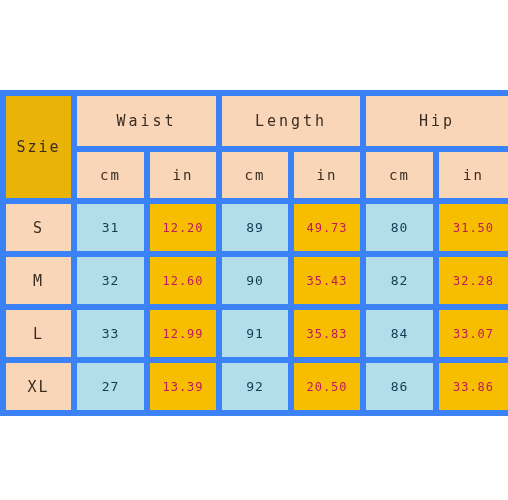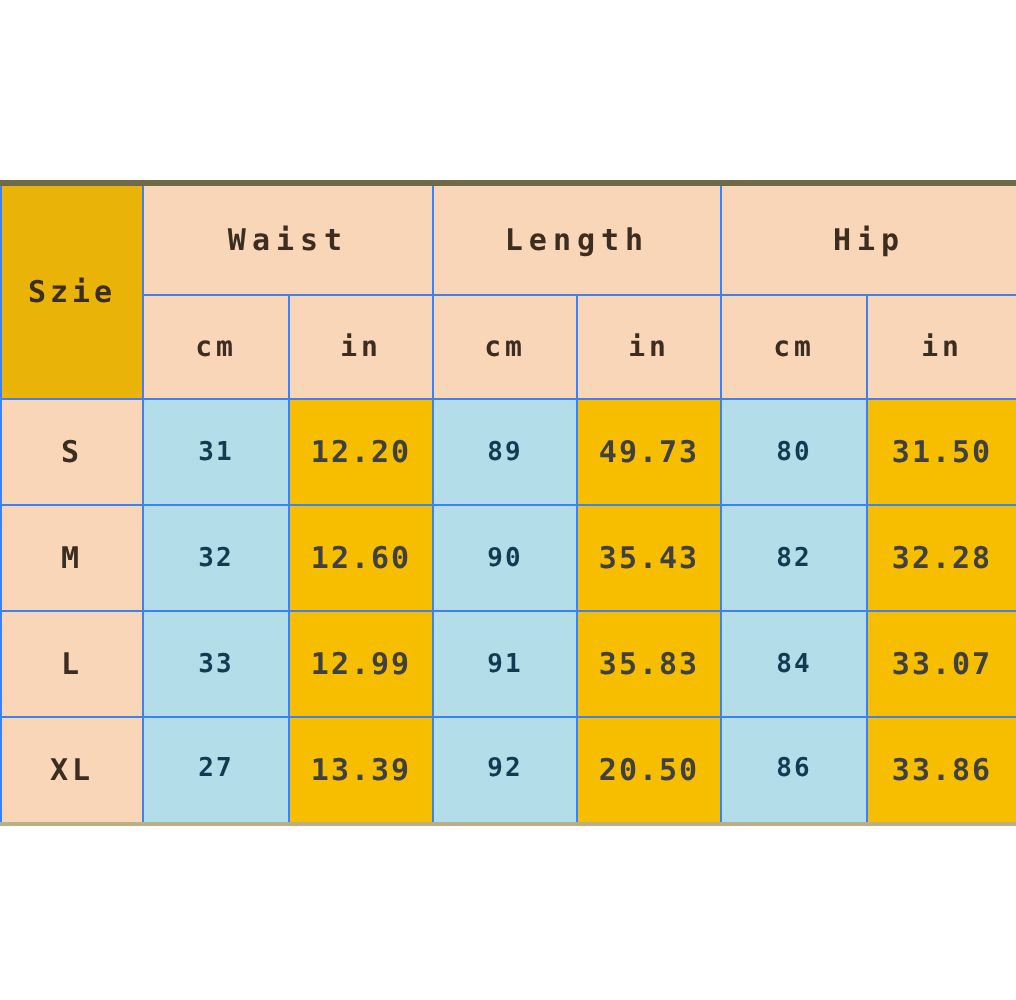--- a/index.html
+++ b/index.html
@@ -26,24 +26,24 @@
     border-collapse: collapse;
     width: 508px;
     height: 320px;
     table-layout: fixed;
     border-top: 3px solid #6e6a46;
     border-bottom: 2px solid #b9b089;
   }
 
   table.size-chart td,
   table.size-chart th {
-    border: 1px solid #3b82f6;
+    border: 6px solid #3b82f6;
     text-align: center;
     vertical-align: middle;
-    font-weight: bold;
+    font-weight: normal;
     padding: 0;
   }
 
   
   .hdr {
     background: #fad6b8;
     color: #3b2d20;
     font-size: 15px;
     letter-spacing: 2px;
   }
@@ -70,22 +70,22 @@
     letter-spacing: 2px;
   }
   .cell-cm {
     background: #b3dde8;
     color: #123b52;
     font-size: 13px;
     letter-spacing: 1px;
   }
   .cell-in {
     background: #f7be00;
-    color: #404040;
-    font-size: 15px;
+    color: #be185d;
+    font-size: 12px;
     letter-spacing: 1px;
   }
 
   
   col.c-size { width: 71px; }
   col.c-cm1  { width: 73px; }
   col.c-in1  { width: 72px; }
   col.c-cm2  { width: 72px; }
   col.c-in2  { width: 72px; }
   col.c-cm3  { width: 73px; }

